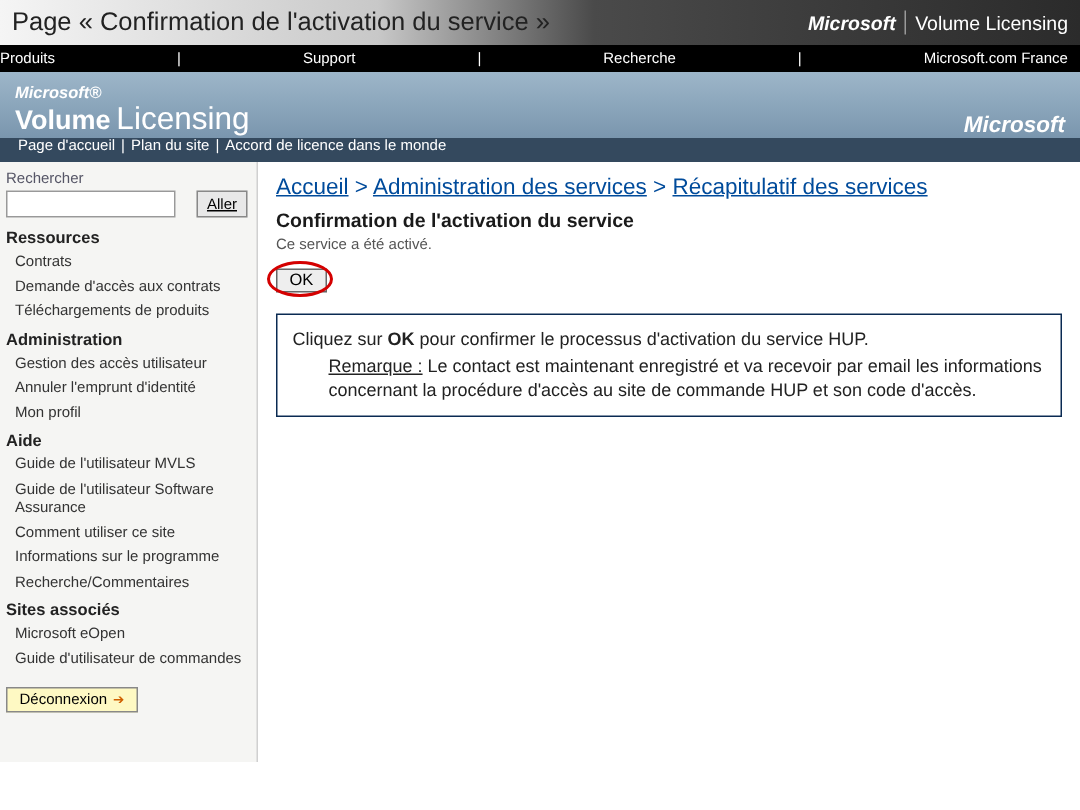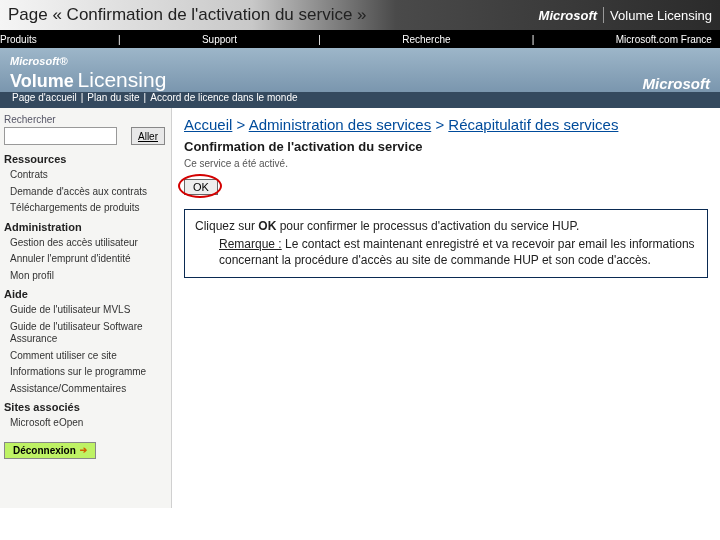--- a/index.html
+++ b/index.html
@@ -28,21 +28,21 @@
   .sidebar { width: 172px; background: #f5f5f3; border-right: 1px solid #d0d0d0; padding: 6px 6px 6px 4px; font-size: 10px; overflow: hidden; }
   .search-lbl { color: #556; margin-bottom: 2px; }
   .search-row { display: flex; gap: 14px; margin-bottom: 8px; text-decoration: underline; }
   .search-row input { flex: 1; width: 100px; height: 18px; border: 1px solid #999; font-size: 10px; padding: 0 2px; }
   .search-row button { height: 18px; font-size: 10px; padding: 0 6px; border: 1px solid #888; background: #e8e8e8; }
 
   .side-sec-title { font-weight: bold; font-size: 11px; color: #222; margin: 4px 0 2px 0; }
   .side-list { list-style: none; }
   .side-list li { padding: 2px 0 2px 6px; color: #333; line-height: 1.25; cursor: pointer; }
 
-  .logout-btn { margin-top: 10px; font-size: 10px; padding: 2px 8px; border: 1px solid #888; background: #bef264; display: inline-flex; gap: 4px; font-weight: bold; }
+  .logout-btn { margin-top: 10px; font-size: 10px; padding: 2px 8px; border: 1px solid #888; background: #fef9c3; display: inline-flex; gap: 4px; }
   .logout-arrow { color: #d06000; font-size: 9px; }
 
   .main { flex: 1; padding: 8px 12px; position: relative; }
   .breadcrumb { font-size: 15px; color: #004b9b; margin-bottom: 6px; }
   .breadcrumb a { color: #004b9b; text-decoration: underline; cursor: pointer; }
   .page-h1 { font-size: 13px; font-weight: bold; color: #1a1a1a; margin-bottom: 4px; }
   .page-sub { color: #555; font-size: 10px; margin-bottom: 10px; }
 
   .ok-wrap { position: relative; display: inline-block; margin-bottom: 14px; }
   .ok-btn { font-size: 11px; padding: 1px 8px; border: 1px solid #666; background: #eee; }
@@ -113,26 +113,27 @@
       <li>Annuler l'emprunt d'identité</li>
       <li>Mon profil</li>
     </ul>
 
     <div class="side-sec-title">Aide</div>
     <ul class="side-list">
       <li>Guide de l'utilisateur MVLS</li>
       <li>Guide de l'utilisateur Software Assurance</li>
       <li>Comment utiliser ce site</li>
       <li>Informations sur le programme</li>
-      <li>Assistance/Commentaires</li>
+      <li>Recherche/Commentaires</li>
     </ul>
 
     <div class="side-sec-title">Sites associés</div>
     <ul class="side-list">
       <li>Microsoft eOpen</li>
+      <li>Guide d'utilisateur de commandes</li>
     </ul>
 
     <button class="logout-btn">
       <span>Déconnexion</span>
       <span class="logout-arrow">➔</span>
     </button>
   </div>
 
   <div class="main">
     <div class="breadcrumb">

